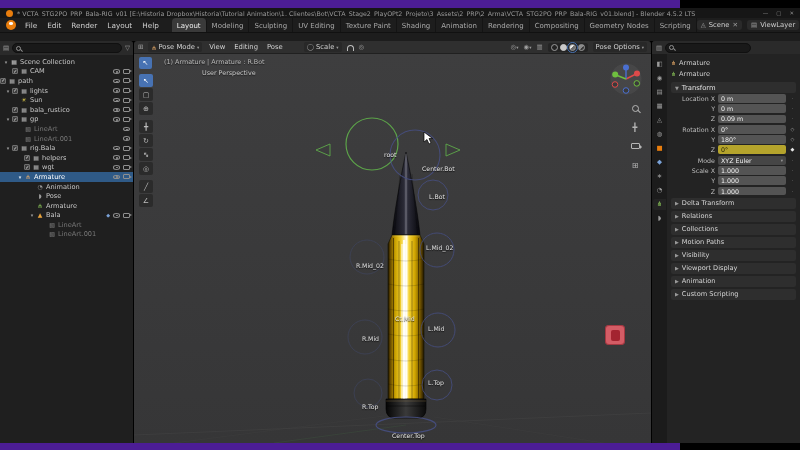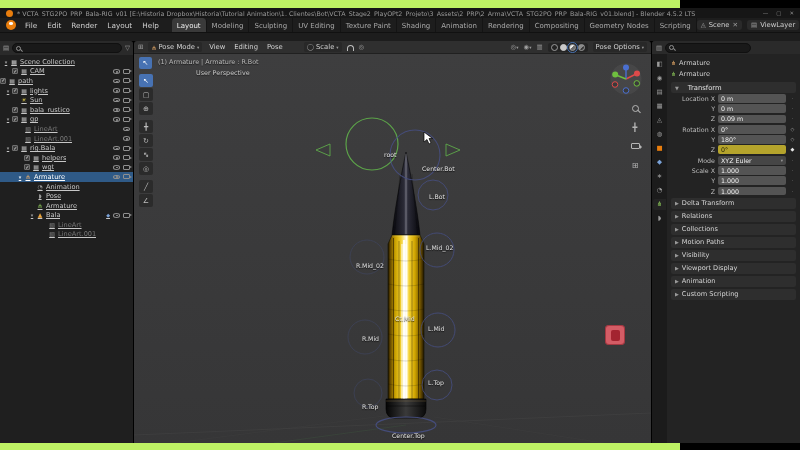--- a/index.html
+++ b/index.html
@@ -1,18 +1,18 @@
 <!DOCTYPE html>
 <html><head>
 <meta charset="utf-8">
 <style>
   *{margin:0;padding:0;box-sizing:border-box;}
   html,body{width:800px;height:450px;background:#000;overflow:hidden;
     font-family:"DejaVu Sans",sans-serif;-webkit-font-smoothing:antialiased;}
-  .screen{position:relative;width:680px;height:450px;background:#bef264;}
+  .screen{position:relative;width:680px;height:450px;background:#4c1d95;}
 
   
   .titlebar{position:absolute;top:8px;left:0;width:800px;height:10px;background:#161616;
     display:flex;align-items:center;padding:0 6px;gap:4px;}
   .titlebar .blogo{width:7px;height:7px;border-radius:50%;background:#e87d0d;position:relative;flex:none;}
   .titlebar .title{font-size:6.3px;color:#9a9a9a;white-space:nowrap;overflow:hidden;}
   .win-controls{margin-left:auto;display:flex;gap:8px;color:#8a8a8a;font-size:5.5px;flex:none;}
 
   
   .menubar{position:absolute;top:18px;left:0;width:800px;height:14px;background:#1d1d1d;
@@ -31,21 +31,21 @@
   
   .main{position:absolute;top:41px;left:0;width:800px;height:402px;display:flex;gap:1px;background:#000;}
 
   
   .outliner{width:133px;height:100%;background:#1f1f1f;display:flex;flex-direction:column;border-radius:0 3px 0 0;overflow:hidden;}
   .outliner-header{height:14px;background:#2a2a2a;display:flex;align-items:center;padding:0 3px;gap:3px;flex:none;}
   .search-box{flex:1;height:10px;background:#191919;border:1px solid #101010;border-radius:5px;display:flex;align-items:center;padding:0 3px;gap:3px;}
   .mag{width:5px;height:5px;border:1px solid #8f8f8f;border-radius:50%;position:relative;flex:none;}
   .mag::after{content:"";position:absolute;width:3px;height:1px;background:#8f8f8f;transform:rotate(45deg);right:-2.5px;bottom:-1px;}
   .tree{flex:1;padding:2px 0;font-size:6.6px;color:#c7c7c7;overflow:hidden;}
-  .trow{display:flex;align-items:center;height:9.6px;padding-right:3px;text-decoration:underline;}
+  .trow{display:flex;align-items:center;height:9.6px;padding-right:3px;}
   .trow .lbl{white-space:nowrap;overflow:hidden;}
   .trow.selected{background:#2f5a87;color:#fff;}
   .trow.grayed .lbl{color:#787878;}
   .caret{width:8px;text-align:center;color:#9a9a9a;font-size:5px;flex:none;}
   .ticon{width:8px;flex:none;font-size:6px;text-align:center;margin-right:2px;line-height:1;}
   .chk{width:6px;height:6px;border:1px solid #6e6e6e;border-radius:1px;background:#3e3e3e;margin-right:2px;flex:none;position:relative;}
   .chk.on::after{content:"✓";position:absolute;top:-1.5px;left:0.2px;font-size:5px;color:#ddd;}
   .rowicons{margin-left:auto;display:flex;gap:3px;align-items:center;flex:none;}
   .eye{width:7px;height:4.5px;border:1px solid #8f8f8f;border-radius:50%;position:relative;}
   .eye::after{content:"";position:absolute;left:2px;top:0.8px;width:1.6px;height:1.6px;border-radius:50%;background:#8f8f8f;}
@@ -60,21 +60,21 @@
   .vpmenu{padding:0 2px;white-space:nowrap;}
   .magnet{width:7px;height:6px;border:1.4px solid #bdbdbd;border-bottom:none;border-radius:4px 4px 0 0;margin-top:2px;}
   .sph{width:7px;height:7px;border-radius:50%;border:1px solid #9a9a9a;display:inline-block;}
   .sph.solid{background:#c9c9c9;border-color:#c9c9c9;}
   .sph.mat{background:linear-gradient(135deg,#e8e8e8 50%,#6a6a6a 50%);}
   .sph.rend{background:linear-gradient(135deg,#8a8a8a 50%,#3a3a3a 50%);}
   .sphwrap{display:flex;align-items:center;gap:2px;background:#242424;border-radius:2px;padding:1px 3px;}
   .sphwrap .on{outline:1px solid #4772b3;outline-offset:1px;border-radius:50%;}
   .vp-canvas{flex:1;position:relative;background:linear-gradient(#3e3e3f,#363637);}
   .scene-svg{position:absolute;inset:0;width:100%;height:100%;}
-  .ovl{position:absolute;font-size:6.4px;color:#c9c9c9;text-shadow:0 1px 1px rgba(0,0,0,.6);white-space:nowrap;}
+  .ovl{position:absolute;font-size:6.4px;color:#c9c9c9;text-shadow:0 1px 1px rgba(0,0,0,.6);white-space:nowrap;margin-left:6px;}
   .toolbadge{position:absolute;left:5px;top:3px;width:13px;height:12px;background:#4772b3;border-radius:2px;display:flex;align-items:center;justify-content:center;color:#fff;font-size:7px;}
   .vp-tools{position:absolute;left:5px;top:20px;display:flex;flex-direction:column;gap:1px;}
   .tool{width:14px;height:13px;background:#2b2b2b;border-radius:2px;display:flex;align-items:center;justify-content:center;font-size:7px;color:#bdbdbd;}
   .tool.active{background:#4772b3;color:#fff;}
   .tool.gap{margin-top:4px;}
   .navstack{position:absolute;right:10px;top:48px;display:flex;flex-direction:column;gap:7px;align-items:center;}
   .navico{width:12px;height:12px;display:flex;align-items:center;justify-content:center;color:#b5b5b5;font-size:8px;}
   .mag2{width:7px;height:7px;border:1.3px solid #b5b5b5;border-radius:50%;position:relative;}
   .mag2::after{content:"";position:absolute;width:4px;height:1.3px;background:#b5b5b5;transform:rotate(45deg);right:-3px;bottom:-1.5px;}
   .cam2{width:9px;height:6px;border:1.2px solid #b5b5b5;border-radius:1px;position:relative;}
@@ -88,21 +88,21 @@
 
   
   .props{width:148px;height:100%;background:#232323;display:flex;flex-direction:column;border-radius:3px 0 0 0;overflow:hidden;}
   .props-header{height:13px;background:#2a2a2a;display:flex;align-items:center;gap:3px;padding:0 4px;flex:none;}
   .props-body{flex:1;display:flex;min-height:0;}
   .ptabs{width:15px;background:#1b1b1b;display:flex;flex-direction:column;align-items:center;padding-top:5px;gap:3px;flex:none;}
   .ptab{width:13px;height:11px;border-radius:2px 0 0 2px;display:flex;align-items:center;justify-content:center;font-size:6.5px;color:#9a9a9a;line-height:1;}
   .ptab.active{background:#232323;}
   .pcontent{flex:1;padding:3px 4px;font-size:6.6px;min-width:0;}
   .crumb{display:flex;align-items:center;gap:3px;height:11px;color:#cfcfcf;white-space:nowrap;}
-  .panel-h{height:11px;background:#2e2e2e;border-radius:2px;display:flex;align-items:center;gap:9px;padding:0 4px;color:#e2e2e2;margin-top:3px;font-size:6.8px;}
+  .panel-h{height:11px;background:#2e2e2e;border-radius:2px;display:flex;align-items:center;gap:3px;padding:0 4px;color:#e2e2e2;margin-top:3px;font-size:6.8px;}
   .frow{display:flex;align-items:center;height:9.8px;gap:3px;margin-top:0.5px;}
   .flabel{width:44px;text-align:right;color:#bdbdbd;font-size:6.3px;flex:none;white-space:nowrap;}
   .fval{flex:1;background:#545454;border-radius:2px;height:8.8px;display:flex;align-items:center;padding:0 3px;color:#f2f2f2;font-size:6.3px;min-width:0;white-space:nowrap;overflow:hidden;}
   .fval.yellow{background:#b5a42c;color:#1c1a04;}
   .fval.drop{background:#464646;justify-content:space-between;}
   .fdec{width:7px;text-align:center;color:#9a9a9a;font-size:5px;flex:none;line-height:1;}
   .section{height:11px;background:#2e2e2e;border-radius:2px;display:flex;align-items:center;gap:3px;padding:0 4px;color:#d5d5d5;margin-top:2px;font-size:6.6px;white-space:nowrap;}
   .sec-caret{font-size:5px;color:#9a9a9a;}
 </style>
 </head>

